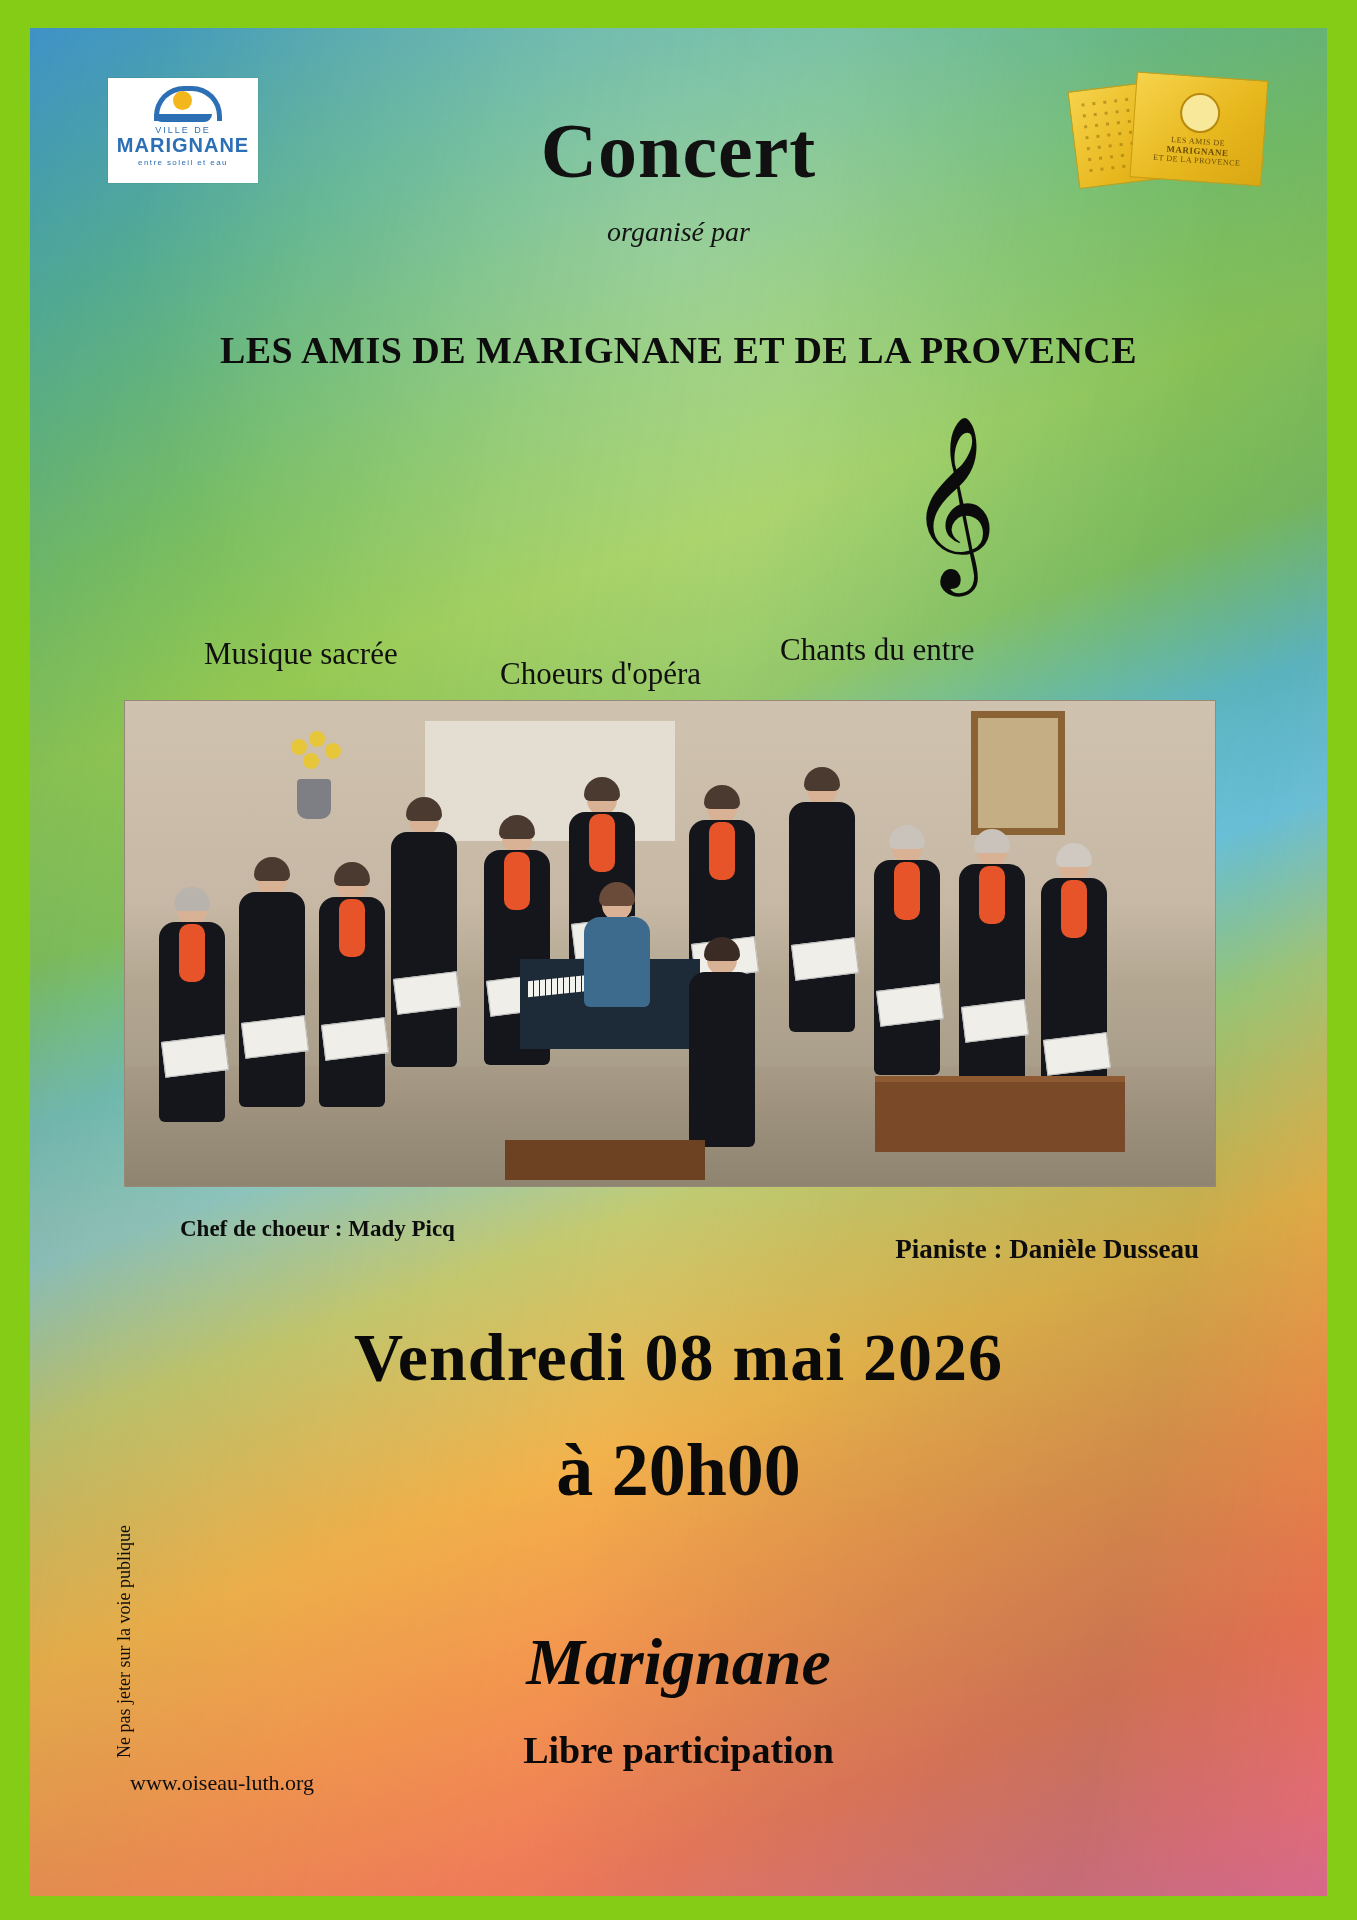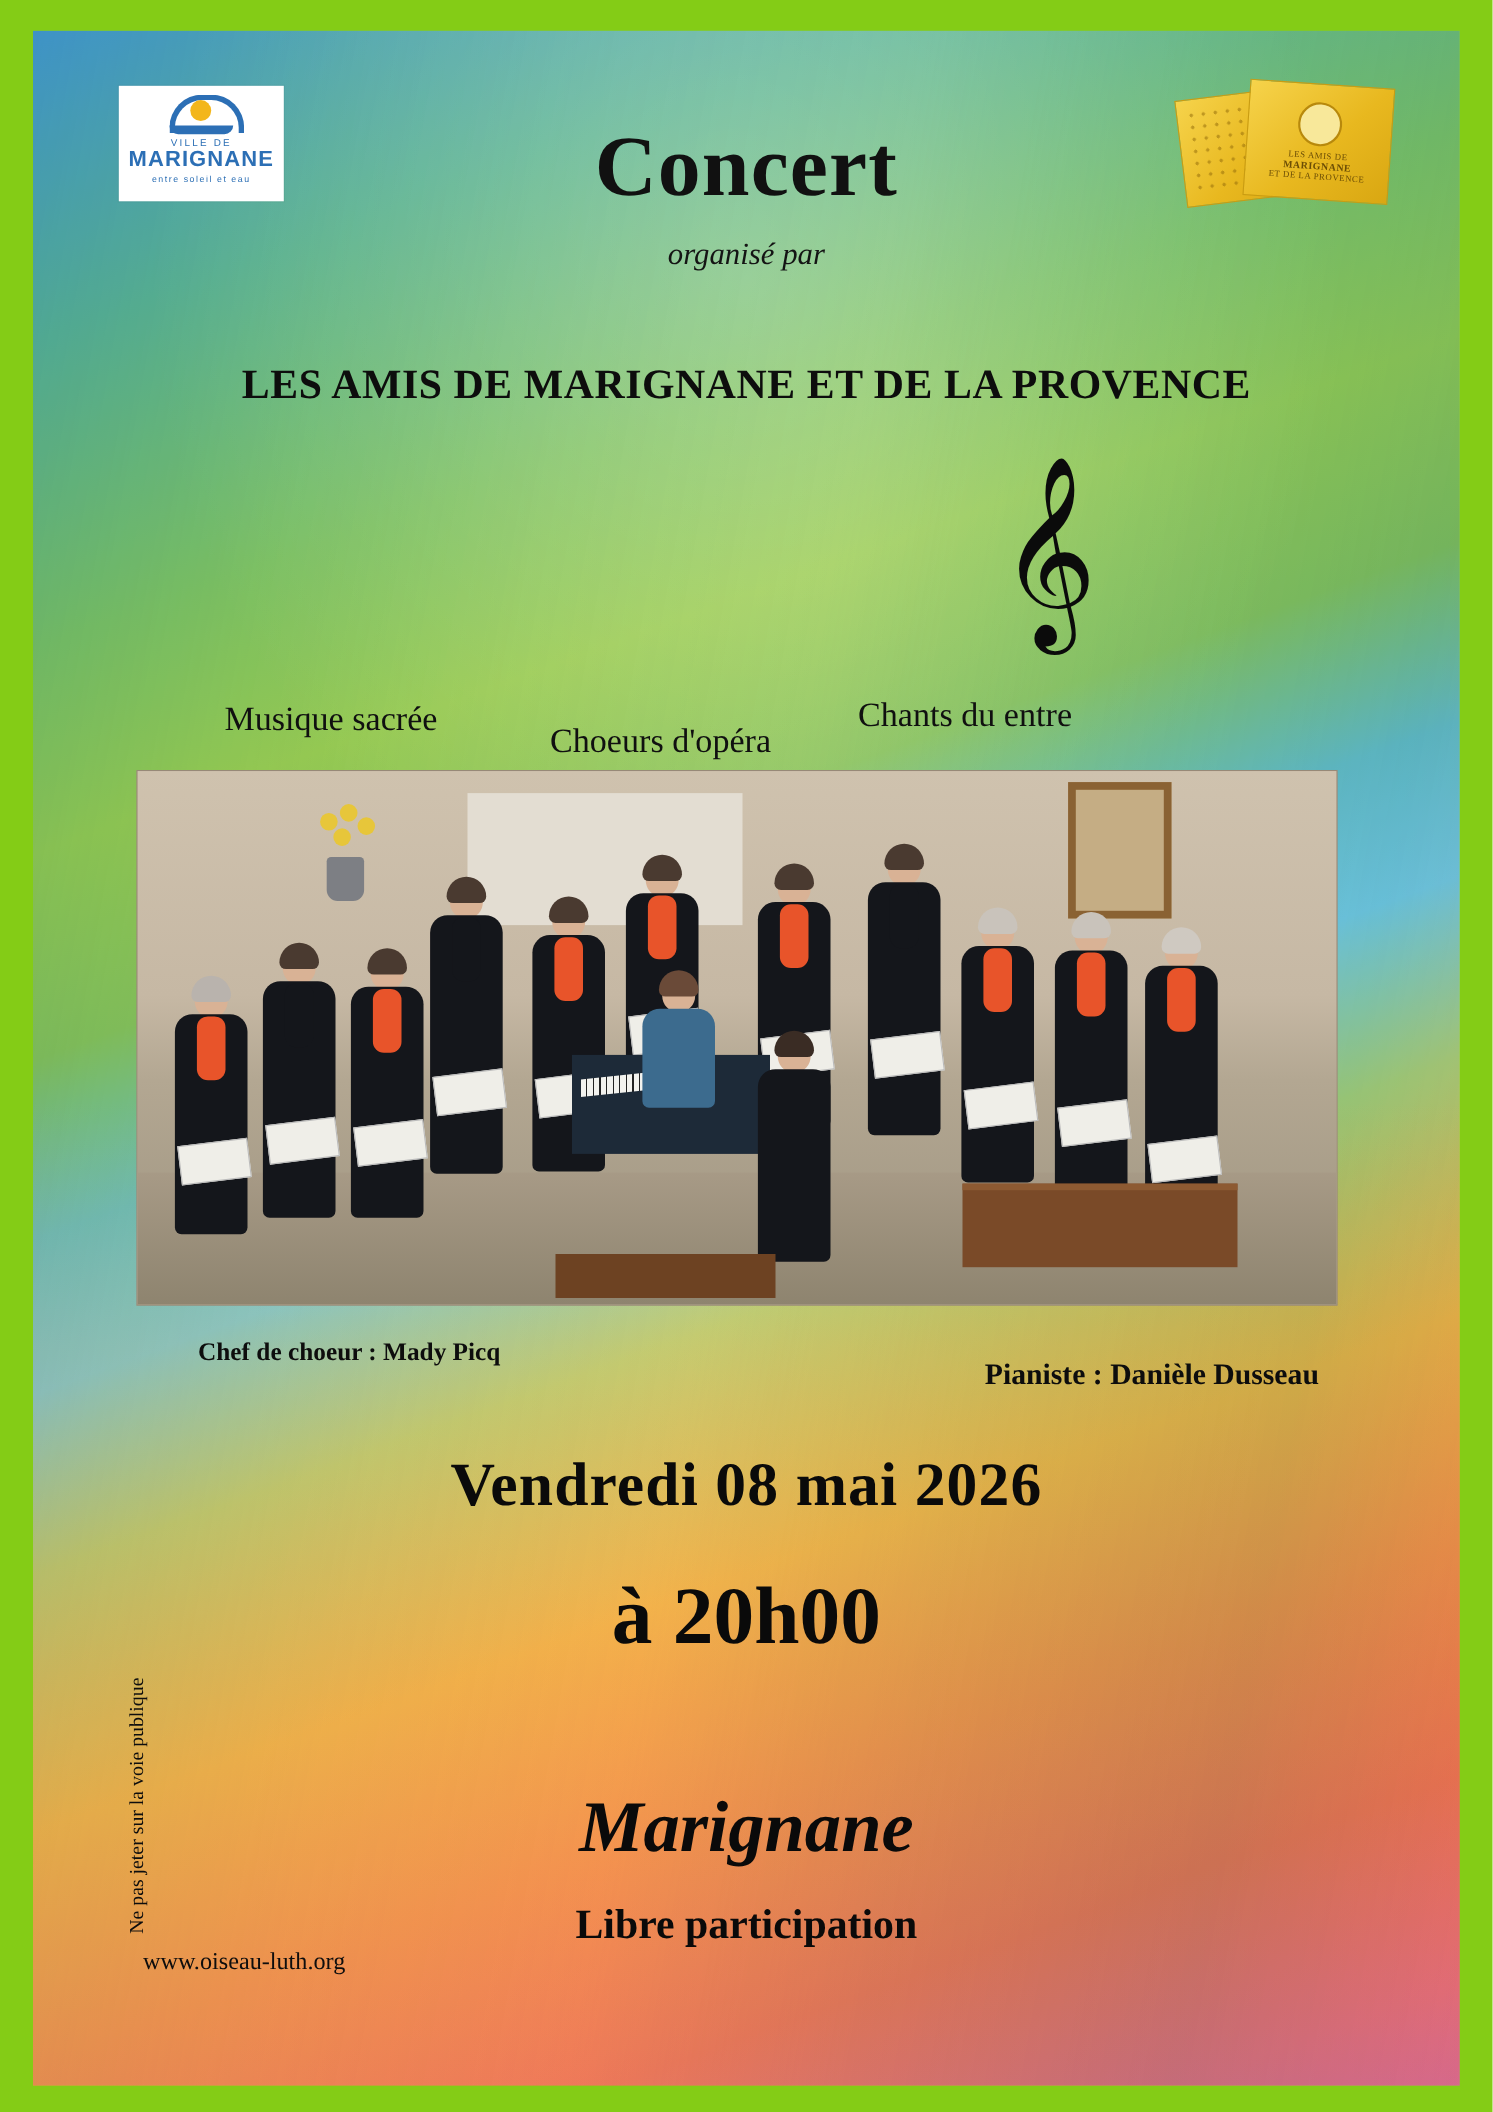--- a/index.html
+++ b/index.html
@@ -426,21 +426,21 @@
   }
 
   
   .date-line {
     position: absolute;
     left: 0; right: 0;
     top: 1290px;
     text-align: center;
     font-family: "Liberation Serif", serif;
     font-weight: bold;
-    font-size: 56px;
+    font-size: 68px;
     color: #0a0a0a;
     letter-spacing: 1px;
   }
   .time-line {
     position: absolute;
     left: 0; right: 0;
     top: 1400px;
     text-align: center;
     font-family: "Liberation Serif", serif;
     font-weight: bold;

